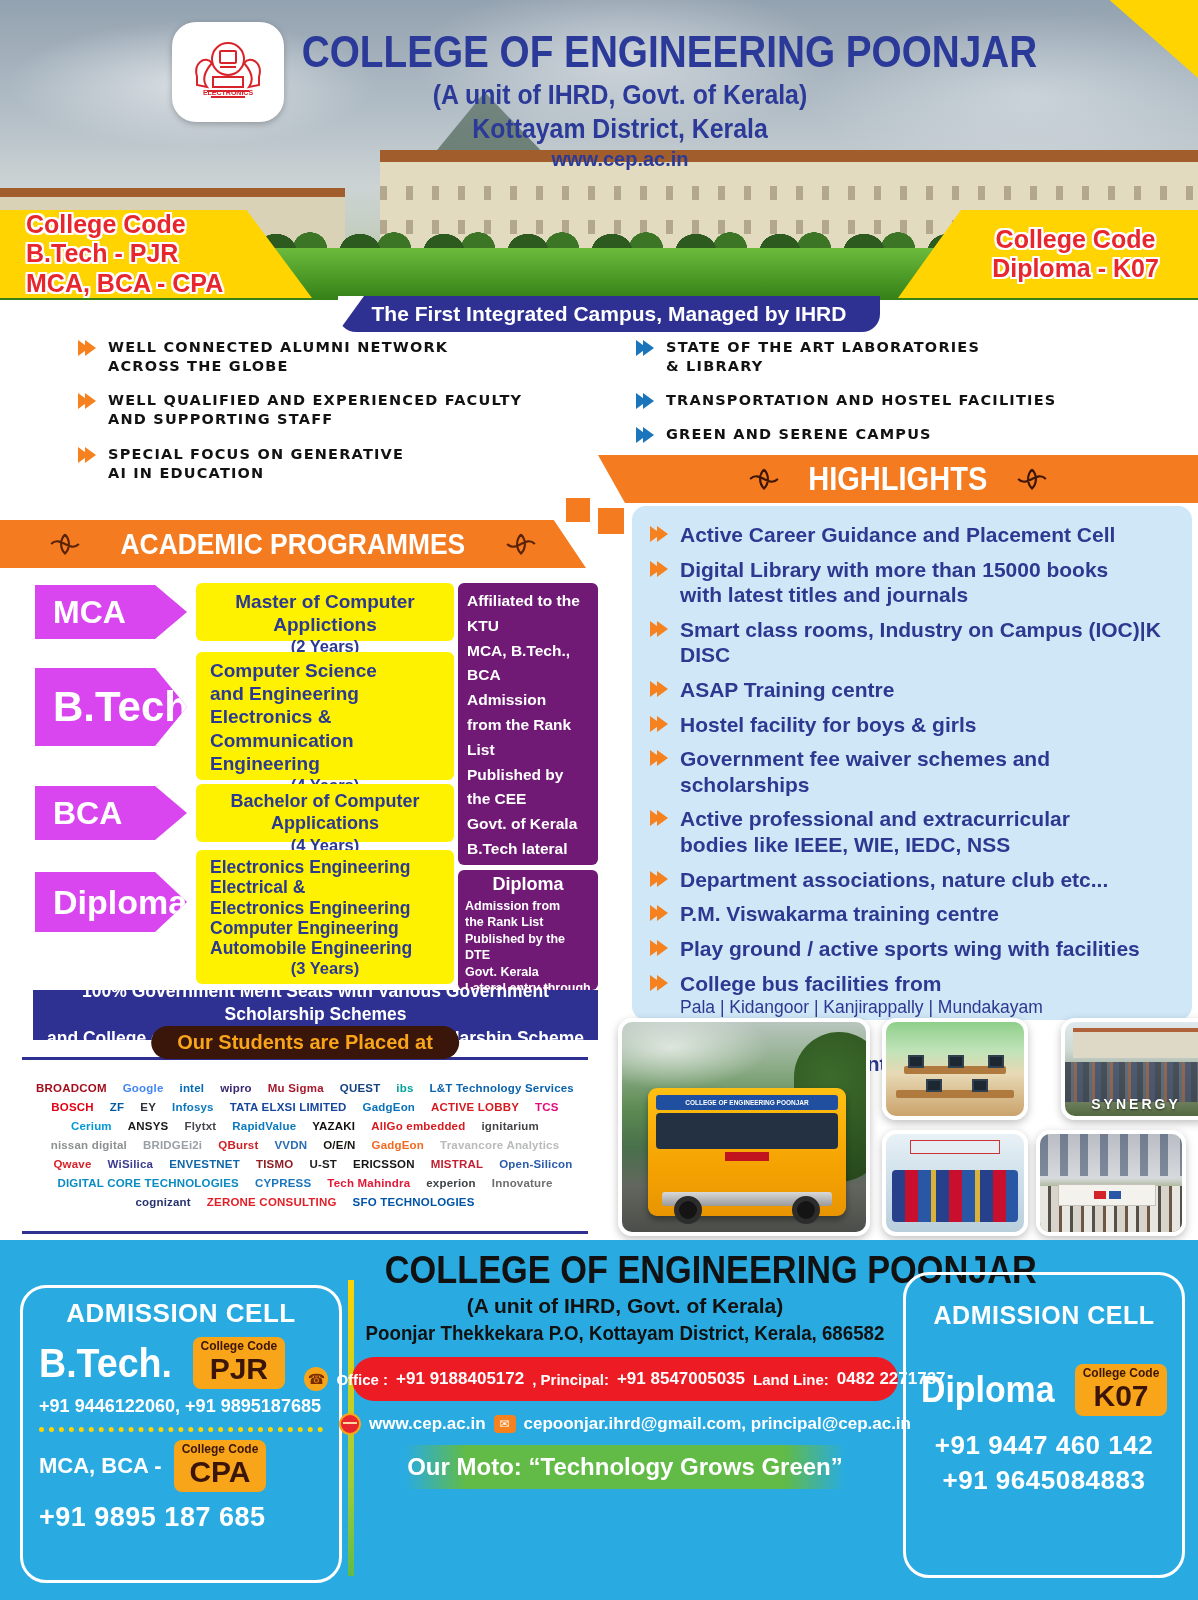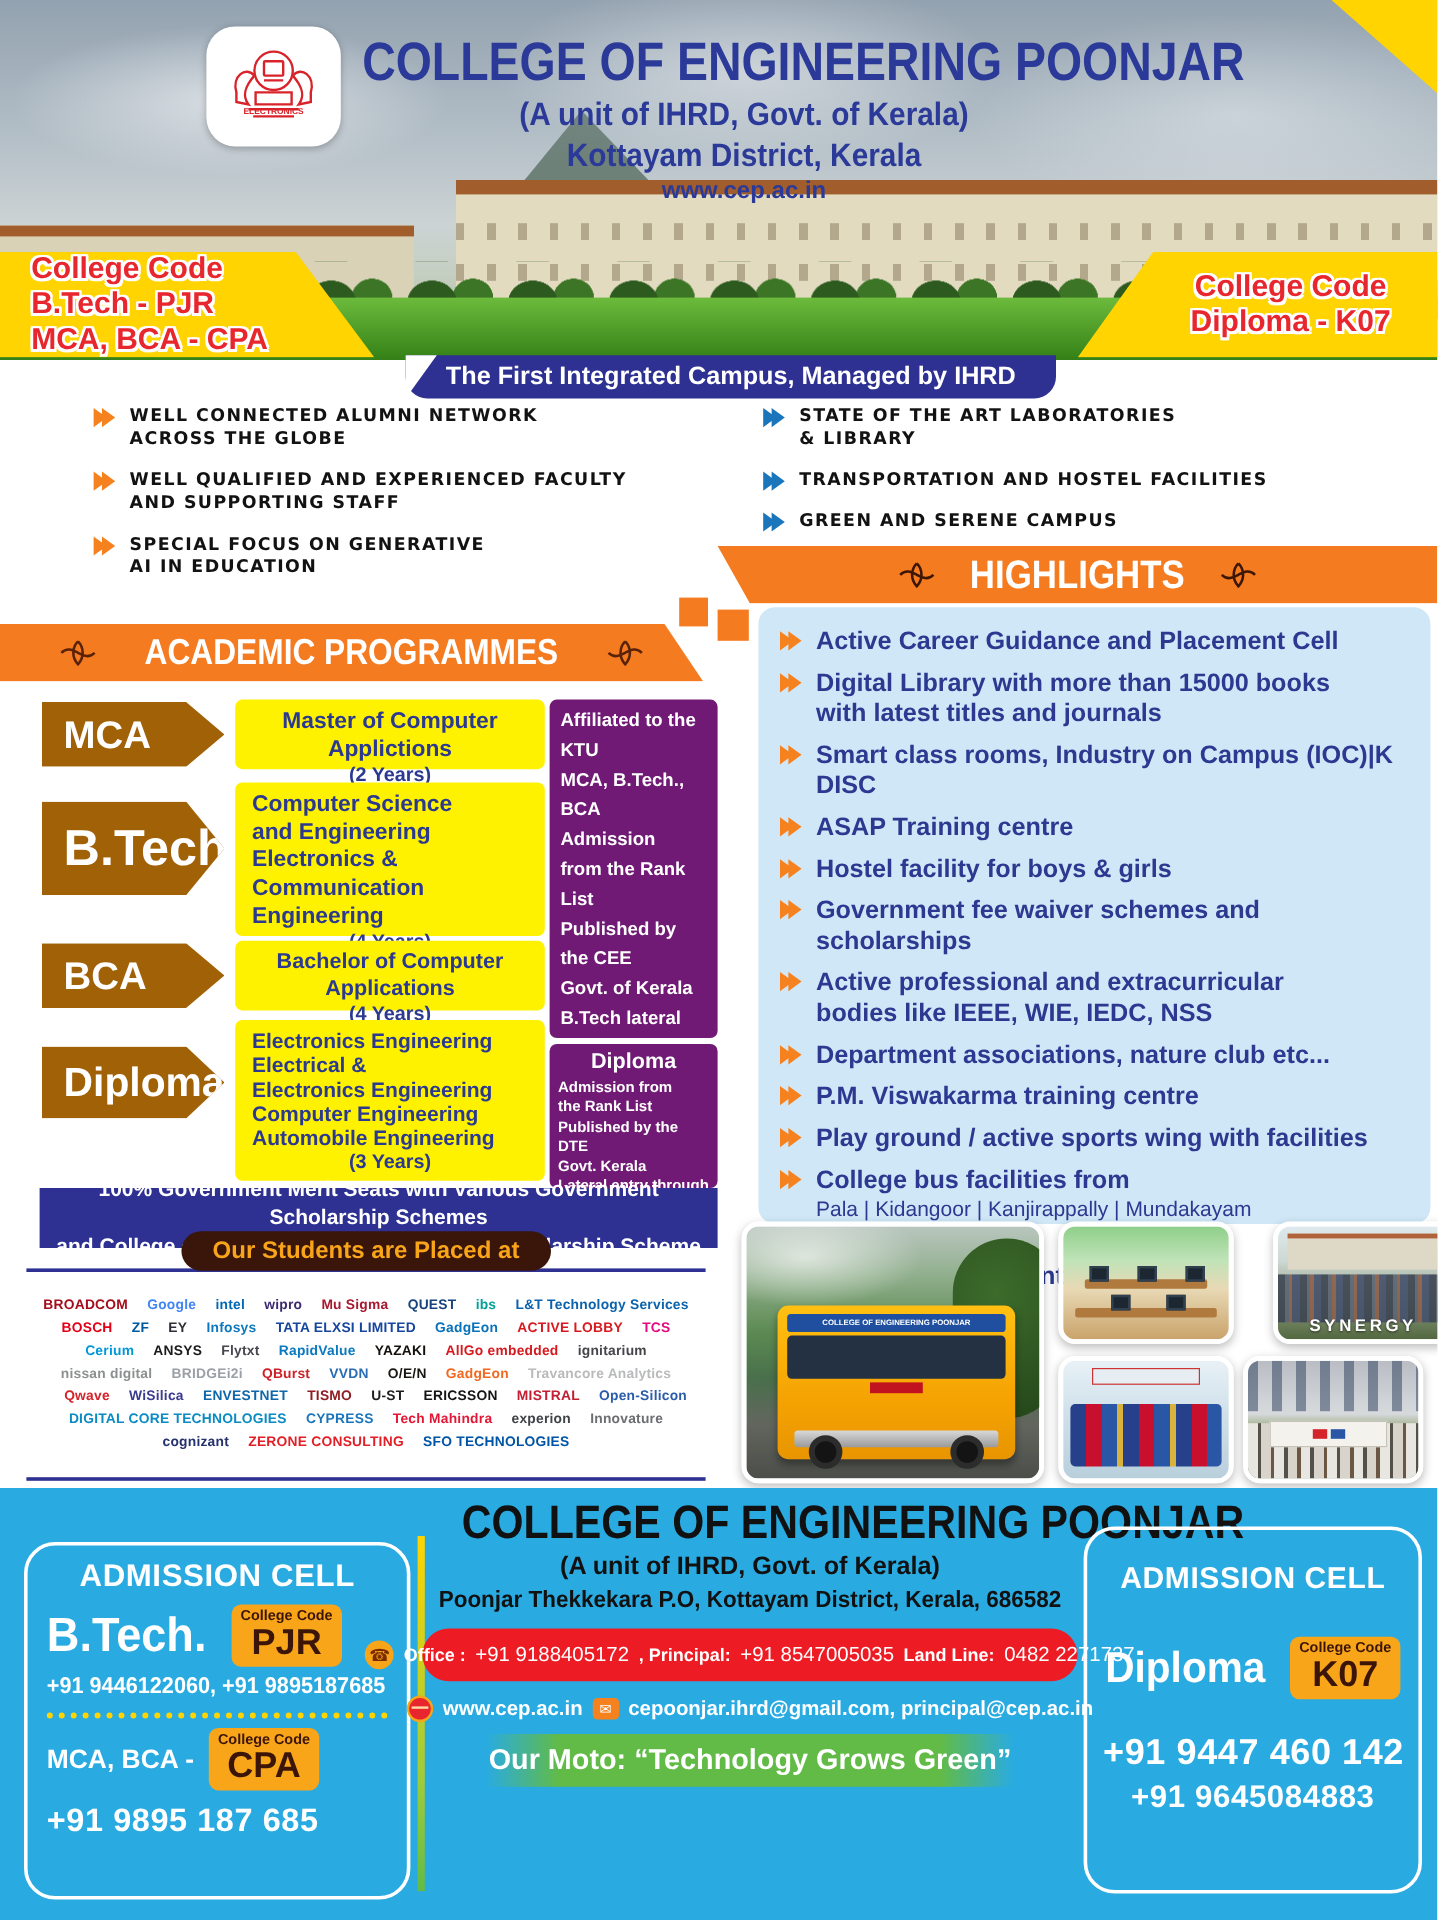--- a/index.html
+++ b/index.html
@@ -64,21 +64,21 @@
   .sechead{position:absolute;background:#f47b20;color:#fff;display:flex;align-items:center;justify-content:center;gap:14px;}
   .sechead .ht{font-weight:900;transform:scaleX(.88);white-space:nowrap;}
   .acad-header{left:0;top:520px;width:586px;height:48px;clip-path:polygon(0 0,94.5% 0,100% 100%,0 100%);}
   .acad-header .ht{font-size:30px;}
   .hl-header{left:598px;top:455px;width:600px;height:48px;clip-path:polygon(0 0,100% 0,100% 100%,4.5% 100%);}
   .hl-header .ht{font-size:33px;}
   .flr{width:36px;height:26px;flex:none;}
   .sq{position:absolute;background:#f47b20;}
 
   
-  .parrow{position:absolute;left:35px;width:152px;background:#a16207;color:#fff;font-weight:900;
+  .parrow{position:absolute;left:35px;width:152px;background:#d946ef;color:#fff;font-weight:900;
     display:flex;align-items:center;padding-left:18px;box-sizing:border-box;
     clip-path:polygon(0 0,79% 0,100% 50%,79% 100%,0 100%);}
   .pbox{position:absolute;left:196px;width:258px;background:#fff200;border-radius:6px;
     color:#2b3990;font-weight:800;padding:7px 10px;box-sizing:border-box;}
   .pbox .nm{font-size:19px;line-height:1.22;}
   .pbox .nm.sm{font-size:17.5px;line-height:1.16;}
   .pbox .ctr{text-align:center;}
   .pbox .dur{text-align:center;font-size:16.5px;margin-top:1px;}
   .redbox{position:absolute;left:458px;width:140px;background:#701a75;border-radius:6px;
     color:#fff;font-weight:800;box-sizing:border-box;}
@@ -164,21 +164,21 @@
   .dots{border-top:5px dotted #ffd400;margin:10px 0 4px;}
   .codebig2{font-size:22px;font-weight:900;white-space:nowrap;}
   .bigphone{font-size:27px;font-weight:900;margin-top:10px;letter-spacing:.5px;}
   .fcenter{position:absolute;left:352px;top:8px;width:546px;text-align:center;color:#111;}
   .fc-title{font-size:39px;font-weight:900;transform:scaleX(.88);white-space:nowrap;letter-spacing:0;}
   .fc-sub{font-size:21px;font-weight:800;margin-top:2px;}
   .fc-addr{font-size:19.5px;font-weight:800;margin-top:4px;transform:scaleX(.96);white-space:nowrap;}
   .redpill{margin-top:12px;background:#ed1c24;border-radius:30px;padding:10px 12px;display:flex;
     align-items:center;justify-content:center;gap:8px;color:#fff;white-space:nowrap;}
   .redpill .lbl{font-size:15px;font-weight:700;}
-  .redpill .num{font-size:17px;font-weight:400;}
+  .redpill .num{font-size:17px;font-weight:700;}
   .picon{width:24px;height:24px;border-radius:50%;background:#f9a51a;color:#7a2b00;font-size:14px;
     line-height:24px;text-align:center;flex:none;}
   .weblinks{margin-top:12px;display:flex;align-items:center;justify-content:center;gap:8px;color:#fff;white-space:nowrap;}
   .weblinks .wt{font-size:17px;font-weight:800;}
   .gicon{width:22px;height:22px;border-radius:50%;background:#e8262d;border:2px solid #f9a51a;box-sizing:border-box;flex:none;position:relative;}
   .gicon::before{content:"";position:absolute;left:2px;right:2px;top:7px;height:3px;border-top:2px solid #ffd9a0;}
   .micon{width:22px;height:18px;border-radius:4px;background:#f5821f;color:#fff;font-size:12px;
     line-height:18px;text-align:center;flex:none;}
   .motto{margin:10px auto 0;width:440px;padding:8px 0;color:#fff;font-weight:800;font-size:24px;
     background:linear-gradient(90deg,rgba(98,187,70,0) 0%,#62bb46 14%,#62bb46 86%,rgba(98,187,70,0) 100%);}
@@ -714,18 +714,18 @@
 
     <div class="fbox fbox-right">
       <div class="fb-title" style="font-size:25px;margin-top:12px;">ADMISSION CELL</div>
       <div class="coderow" style="justify-content:center;margin-top:34px;">
         <span class="codebig" style="font-size:36px;">Diploma</span>
         <span class="badge">
           <div class="bl">College Code</div>
           <div class="bc">K07</div>
         </span>
       </div>
-      <div class="bigphone" style="font-size:30px;margin-top:28px;text-align:right;">+91 9447 460 142</div>
+      <div class="bigphone" style="font-size:26px;margin-top:14px;">+91 9447 460 142</div>
       <div class="bigphone" style="font-size:26px;margin-top:4px;">+91 9645084883</div>
     </div>
   </div>
 
 </div>
 
 </body></html>

